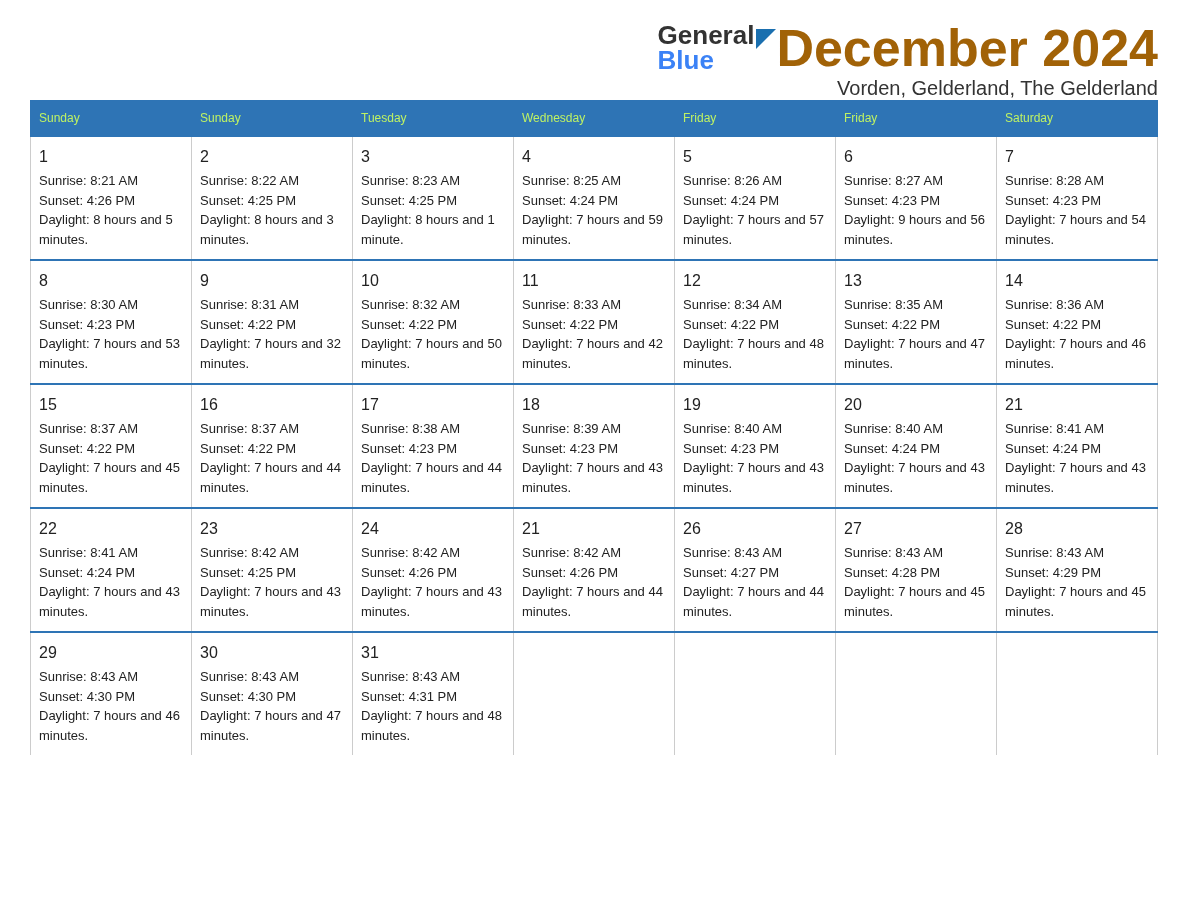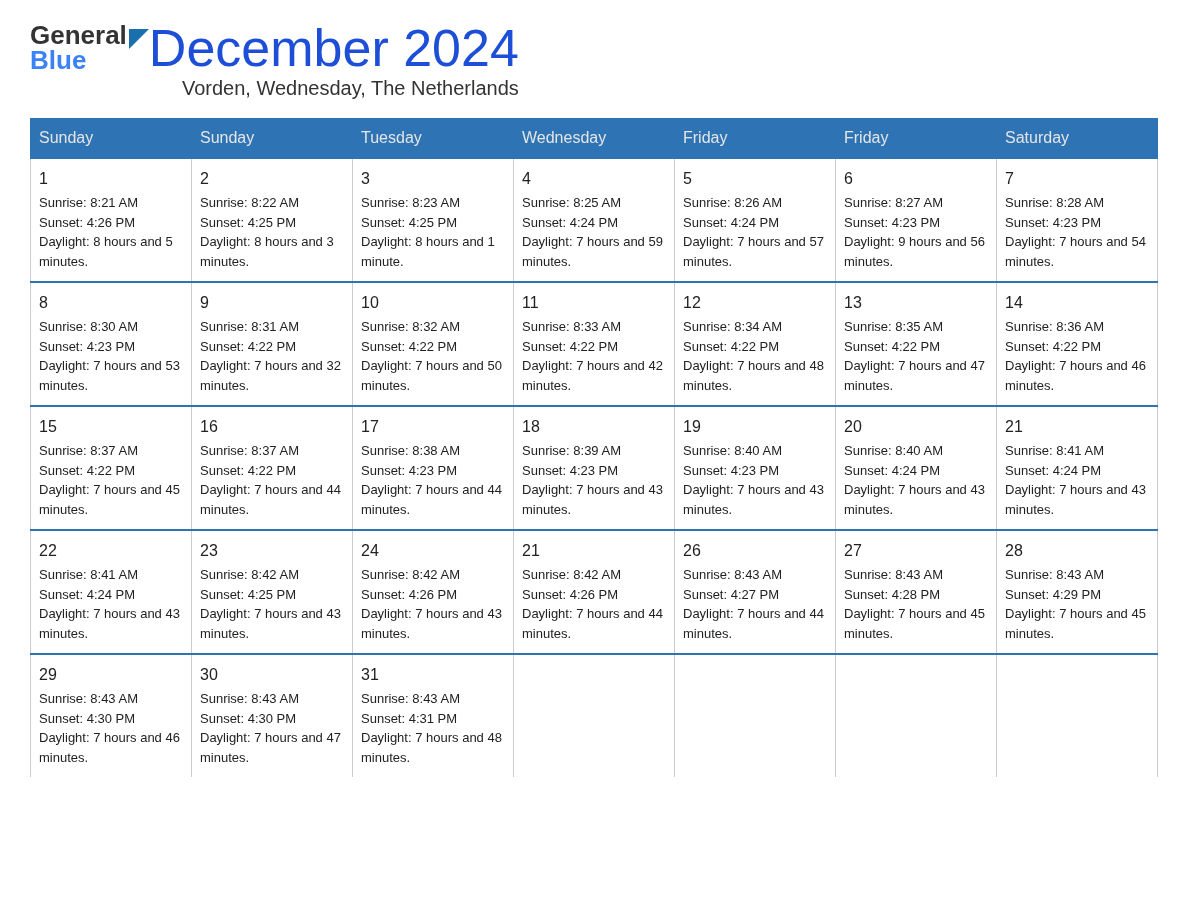--- a/index.html
+++ b/index.html
@@ -5,23 +5,22 @@
     * { box-sizing: border-box; margin: 0; padding: 0; }
     body {
       font-family: Arial, sans-serif;
       background: #fff;
       padding: 20px 30px;
       width: 1188px;
       min-height: 918px;
     }
     .header {
       display: flex;
-      justify-content: flex-start;
+      justify-content: flex-end;
       align-items: flex-start;
-      margin-bottom: 18px;
     }
     .logo-text-general {
       font-size: 26px;
       font-weight: bold;
       color: #333;
     }
     .logo-wrapper {
       display: flex;
       flex-direction: column;
     }
@@ -34,39 +33,39 @@
       font-size: 26px;
       font-weight: bold;
       line-height: 1;
       margin-top: -4px;
     }
     .title-block {
       text-align: right;
     }
     .title-block h1 {
       font-size: 52px;
-      font-weight: normal;
-      color: #1d4ed8;
+      font-weight: bold;
+      color: #a16207;
       line-height: 1.1;
     }
     .title-block h2 {
       font-size: 20px;
       font-weight: normal;
       color: #333;
     }
     table {
       width: 100%;
       border-collapse: collapse;
       table-layout: fixed;
     }
     thead tr th {
       background-color: #2e74b5;
-      color: #e5e5e5;
+      color: #bef264;
       padding: 10px 8px;
-      font-size: 16px;
+      font-size: 12px;
       font-weight: normal;
       text-align: left;
       border: 1px solid #2e74b5;
     }
     tbody tr td {
       vertical-align: top;
       padding: 8px 8px 10px 8px;
       font-size: 13px;
       color: #222;
       border-left: 1px solid #ccc;
@@ -97,21 +96,21 @@
     <div class="logo-line1">
       <span class="logo-text-general">General</span>
       <svg width="20" height="22" viewBox="0 0 20 22" style="margin-left:2px; margin-top:2px;">
         <polygon points="0,0 20,0 0,20" fill="#1a6faf"></polygon>
       </svg>
     </div>
     <div class="logo-line2">Blue</div>
   </div>
   <div class="title-block">
     <h1>December 2024</h1>
-    <h2>Vorden, Wednesday, The Netherlands</h2>
+    <h2>Vorden, Gelderland, The Gelderland</h2>
   </div>
 </div>
 
 <table>
   <thead>
     <tr>
     <th>Sunday</th>
         <th>Sunday</th>
         <th>Tuesday</th>
         <th>Wednesday</th>

